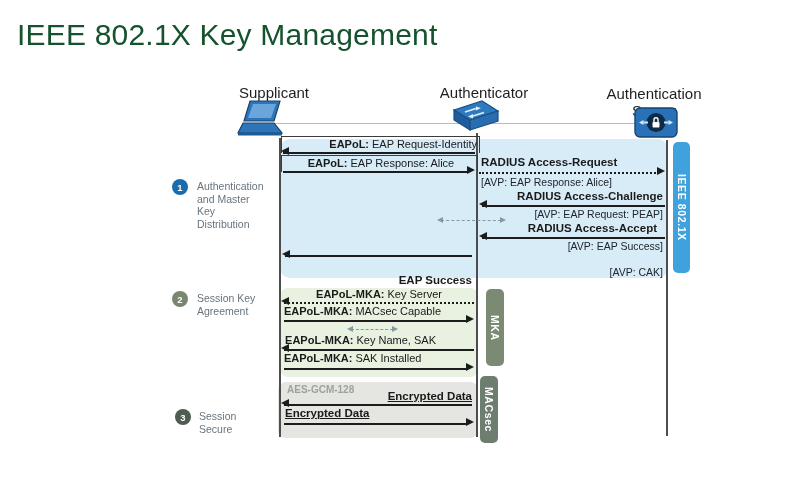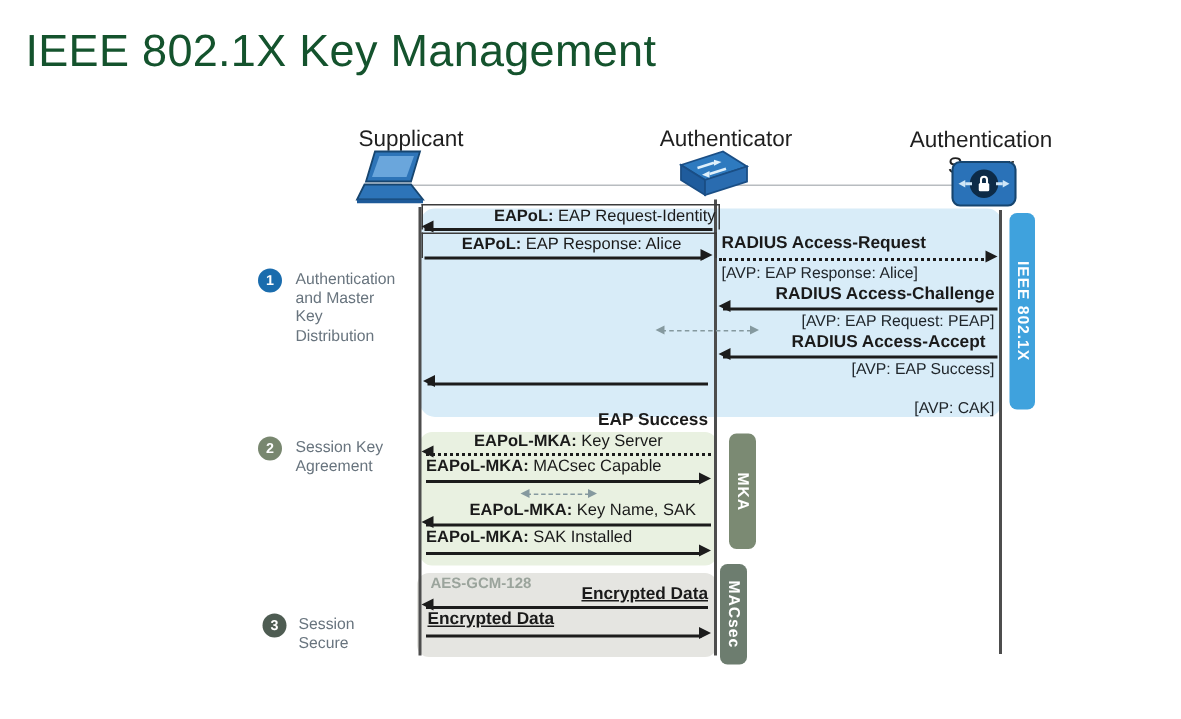--- a/index.html
+++ b/index.html
@@ -134,21 +134,21 @@
   <div class="msg" style="left:284px;top:305px;">
     <b>EAPoL-MKA:</b><span>MACsec Capable</span>
   </div>
   <div class="hline" style="left:284px;top:320px;width:184px;"></div>
   <div class="ah ah-r" style="left:466px;top:315px;"></div>
 
   <div class="hline gdash" style="left:351px;top:329px;width:42px;"></div>
   <div class="ah gah-l" style="left:347px;top:326px;"></div>
   <div class="ah gah-r" style="left:392px;top:326px;"></div>
 
-  <div class="msg" style="left:282px;top:334px;width:154px;text-align:right;padding-left:28px;">
+  <div class="msg" style="left:282px;top:334px;width:154px;text-align:right;">
     <b>EAPoL-MKA:</b><span>Key Name, SAK</span>
   </div>
   <div class="hline" style="left:284px;top:349px;width:190px;"></div>
   <div class="ah ah-l" style="left:281px;top:344px;"></div>
 
   <div class="msg" style="left:284px;top:352px;">
     <b>EAPoL-MKA:</b><span>SAK Installed</span>
   </div>
   <div class="hline" style="left:284px;top:368px;width:184px;"></div>
   <div class="ah ah-r" style="left:466px;top:363px;"></div>

